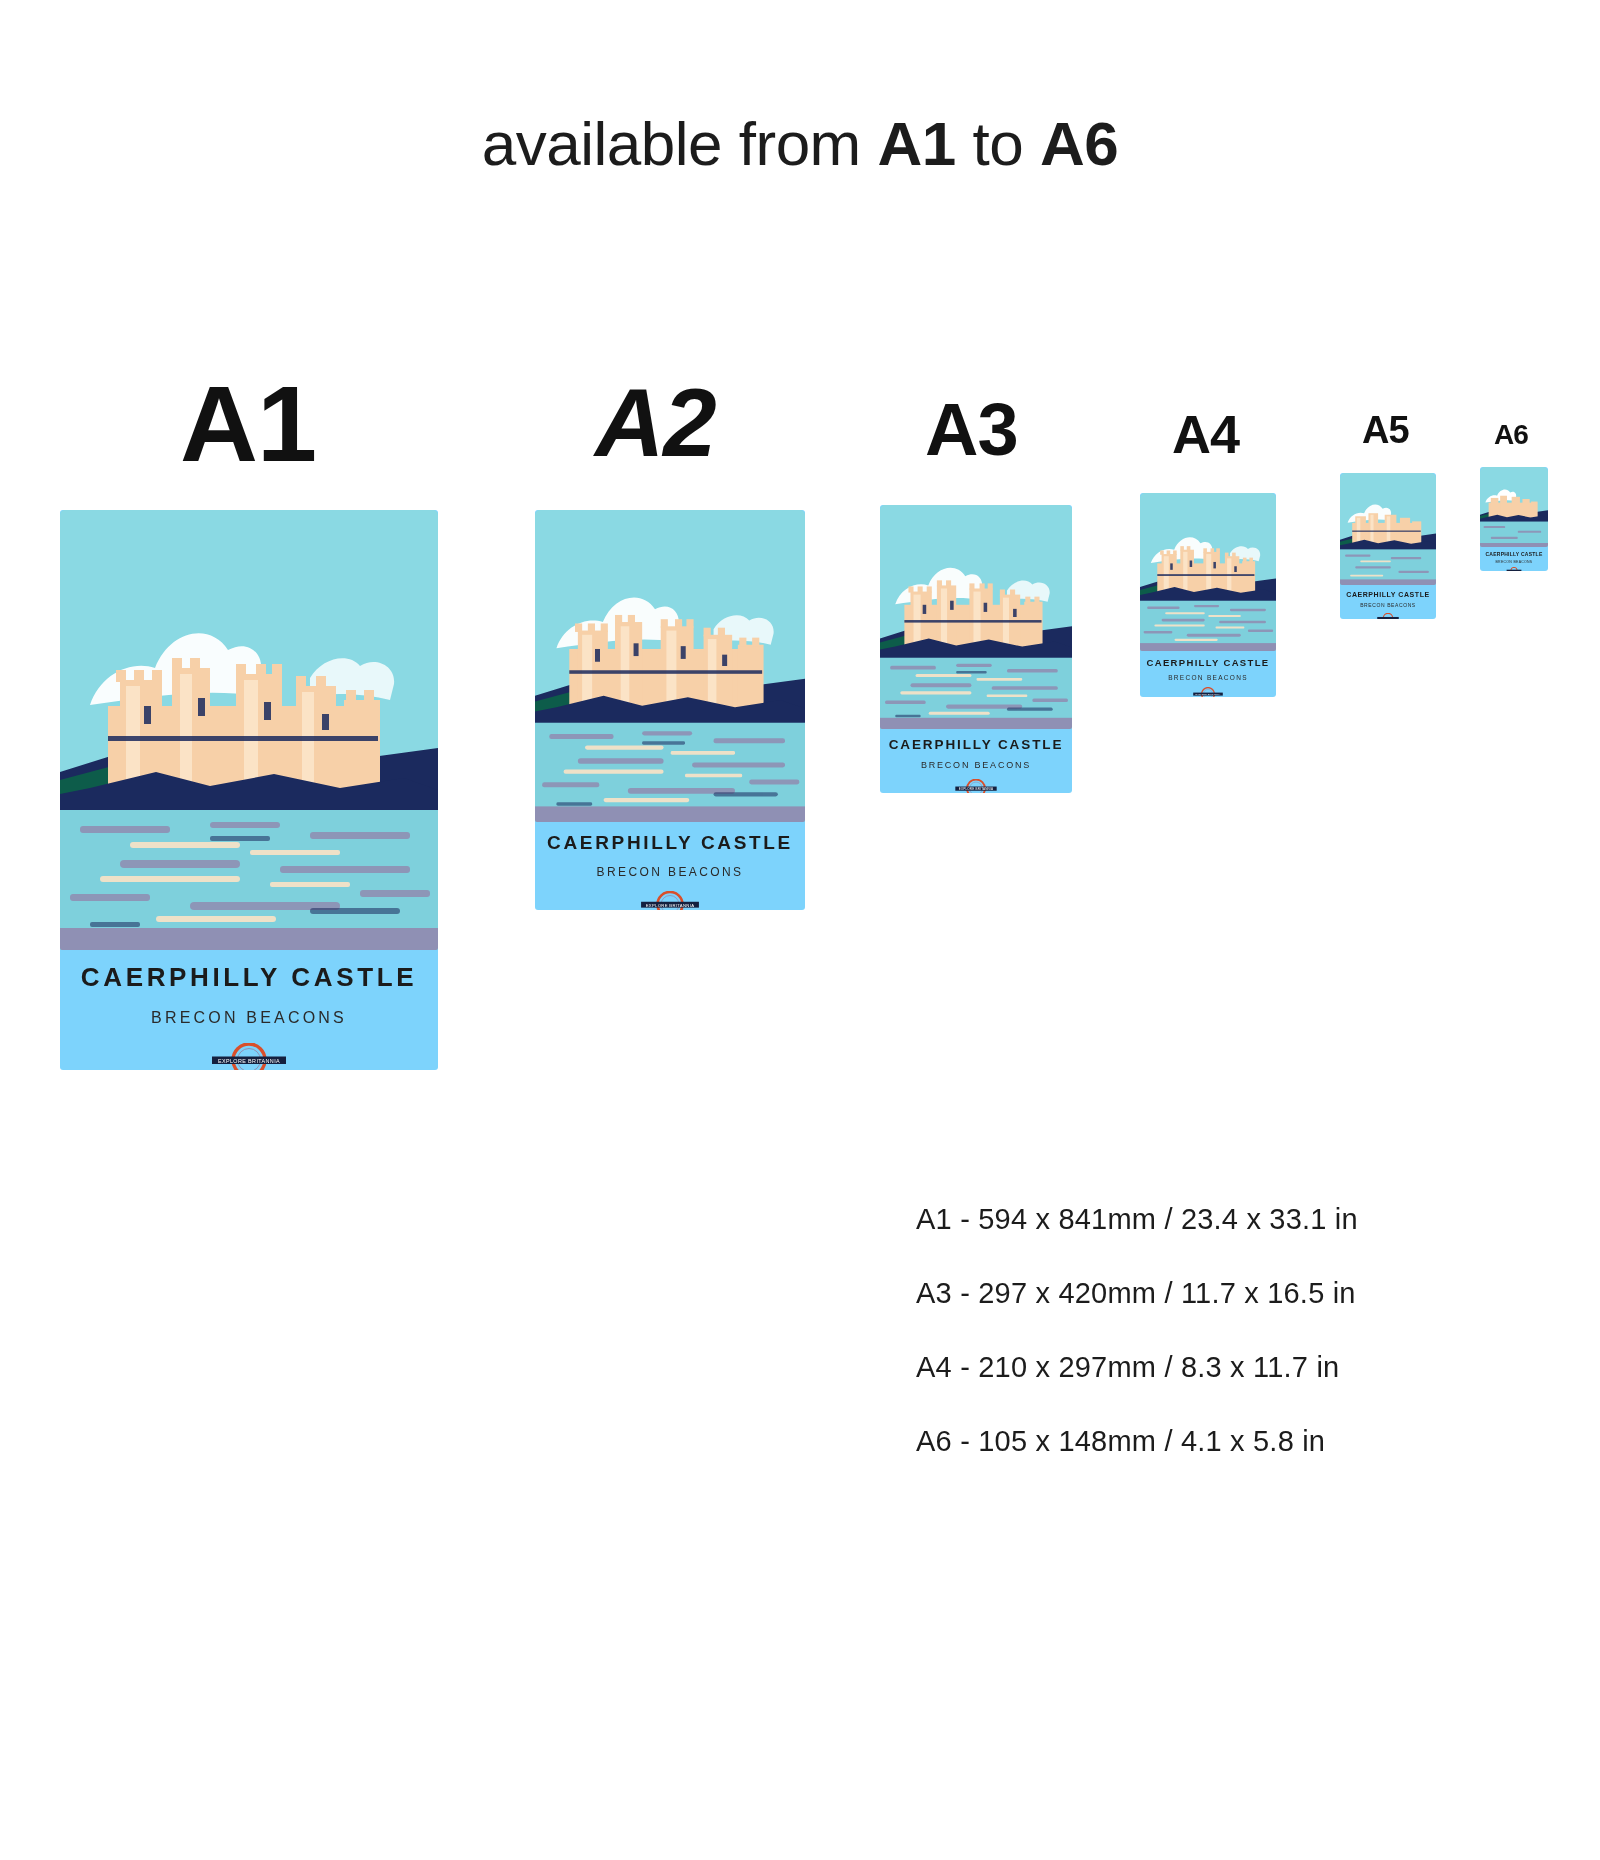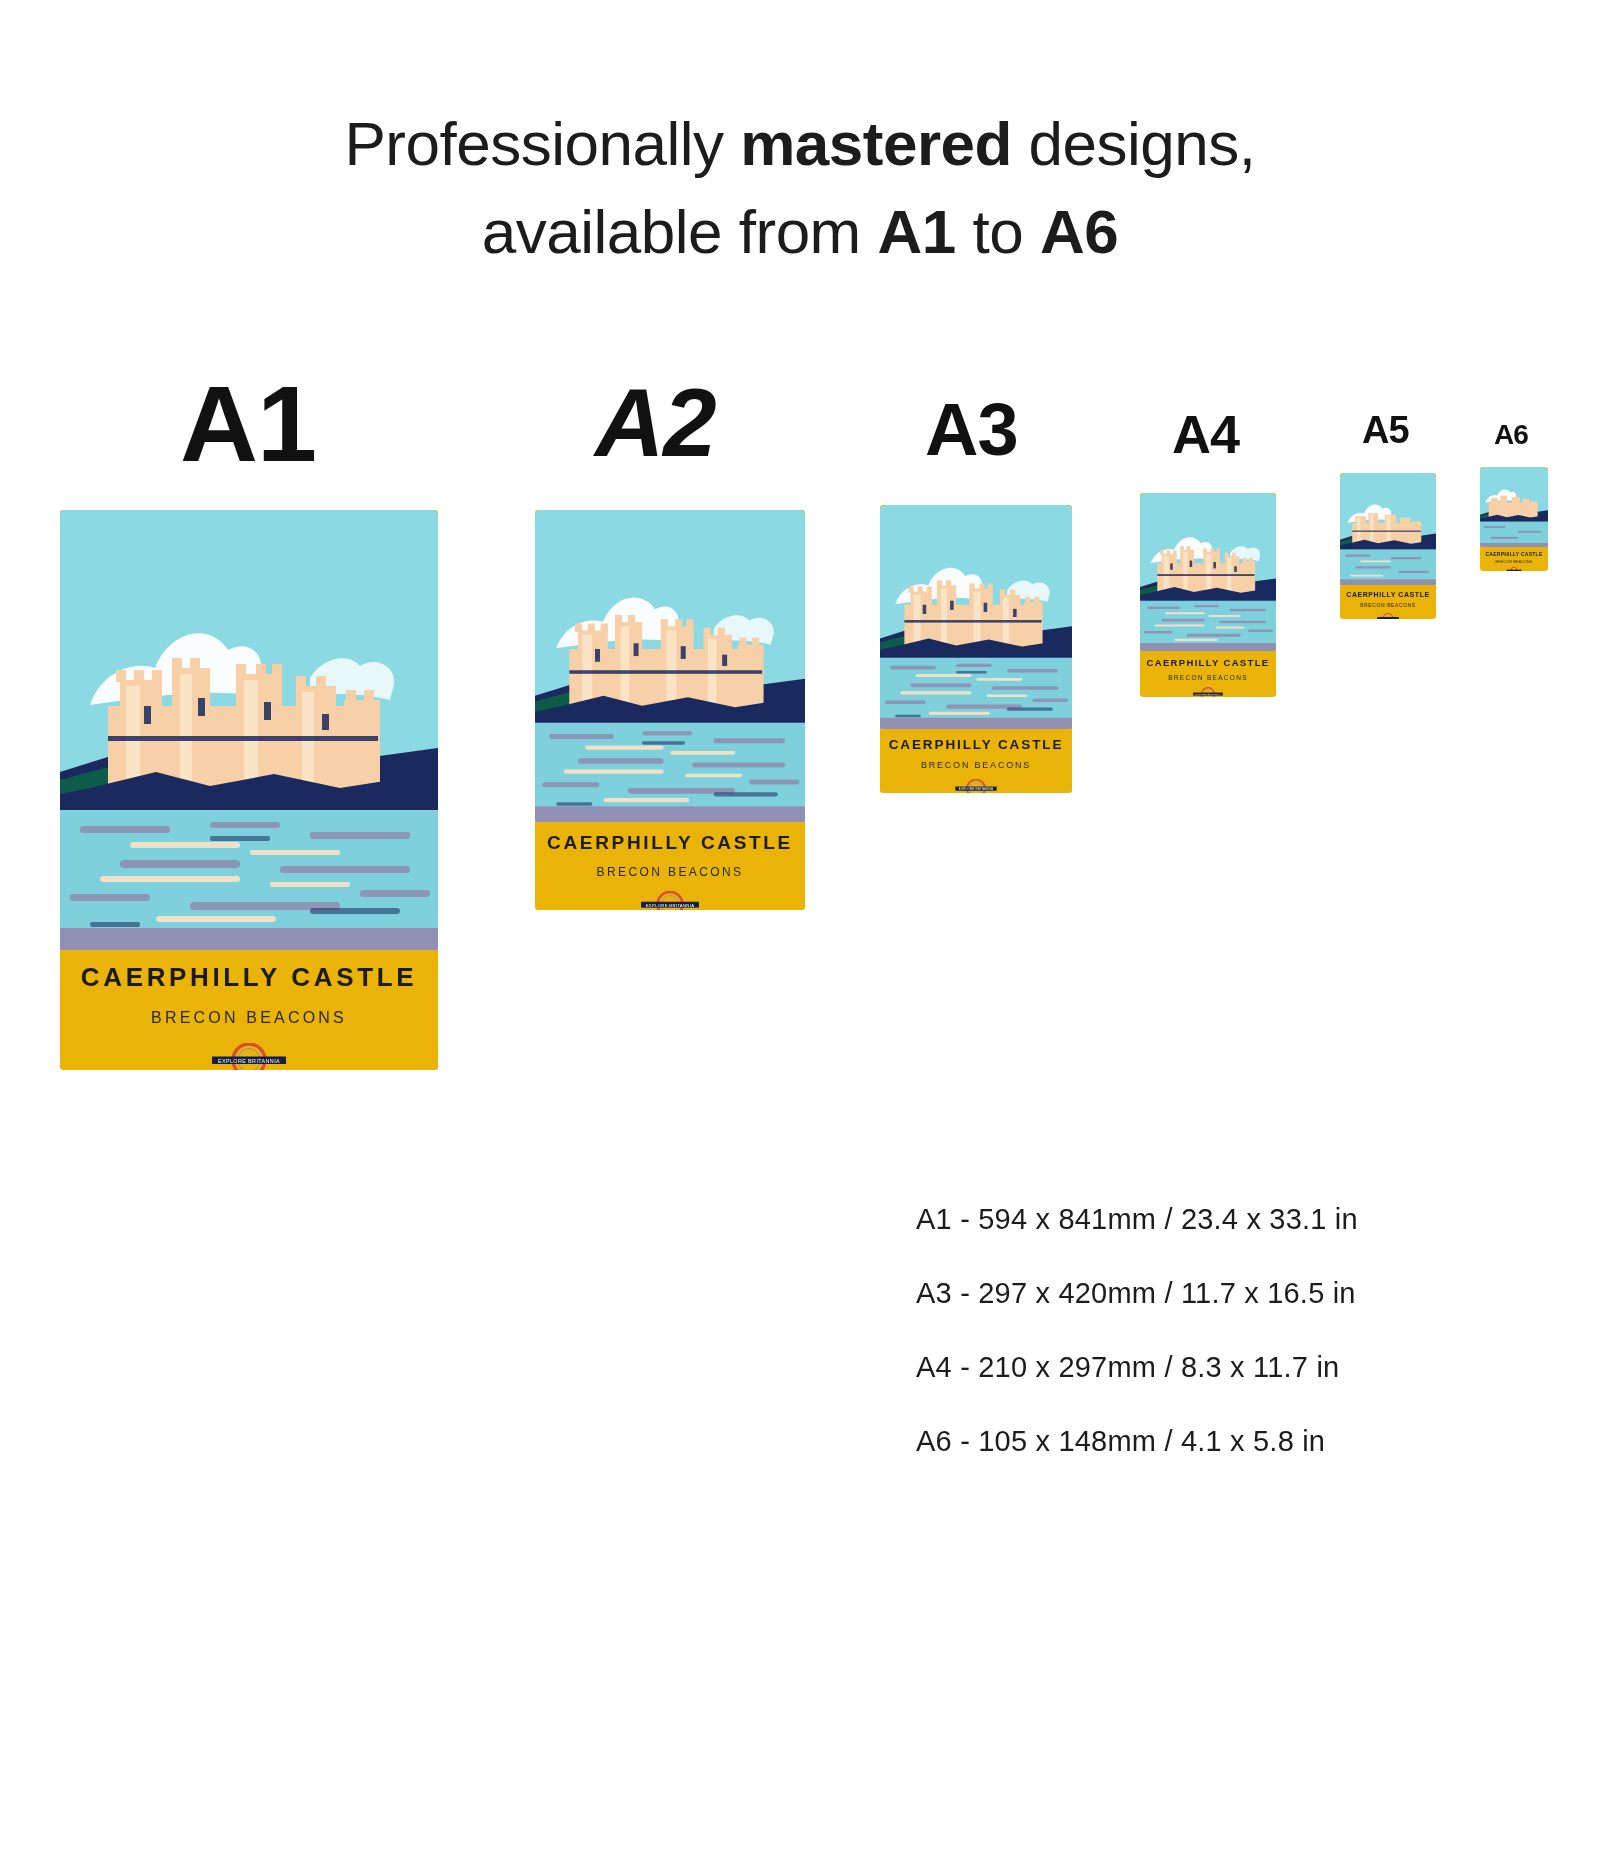--- a/index.html
+++ b/index.html
@@ -46,21 +46,21 @@
     font-weight: 700;
     color: #111;
     letter-spacing: -1px;
     line-height: 1;
     white-space: nowrap;
   }
 
   
   .poster {
     position: absolute;
-    background: #eab308;
+    background: #7dd3fc;
     border-radius: 3px;
     overflow: hidden;
     box-shadow: 0 0 0 0 rgba(0,0,0,0);
   }
   .art {
     position: absolute;
     left: 0;
     top: 0;
     width: 100%;
     border-radius: 5px 5px 2px 2px;
@@ -106,23 +106,20 @@
     line-height: 1;
     margin-bottom: 45px;
     letter-spacing: 0.2px;
     white-space: nowrap;
   }
 </style>
 </head>
 <body>
 
 <div class="headline">
-  <div>
-    <span>Professionally </span><span class="bold">mastered</span><span> designs,</span>
-  </div>
   <div>
     <span>available from </span><span class="bold">A1</span><span> to </span><span class="bold">A6</span>
   </div>
 </div>
 
 <div class="sizes-row">
 
   <div class="size-col" style="left:60px; bottom:-120px; width:390px; height:760px;">
     <div class="size-label" style="left:120px; top:-60px; font-size:108px;">A1</div>
 

